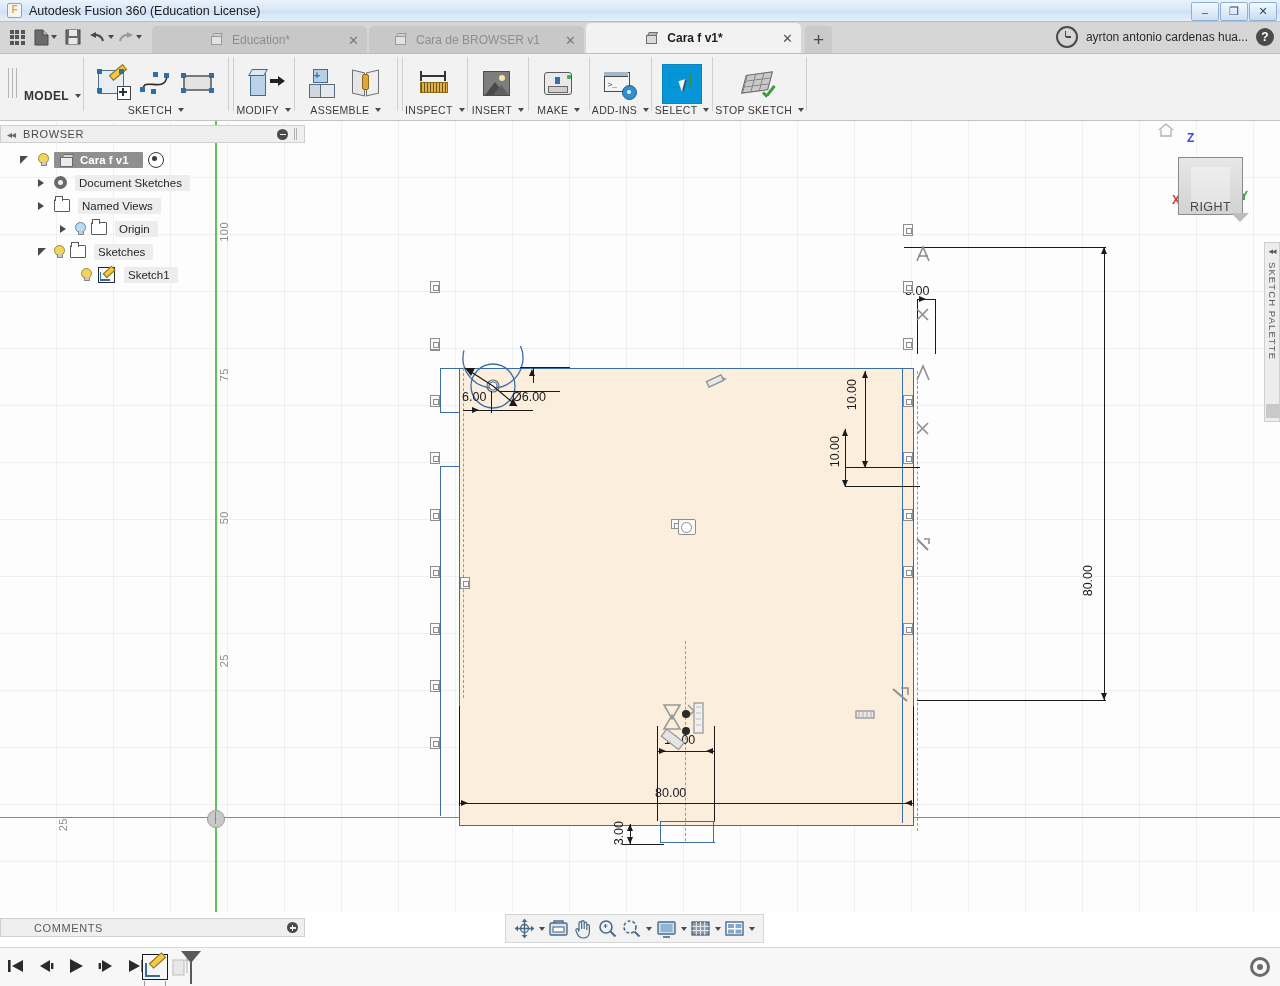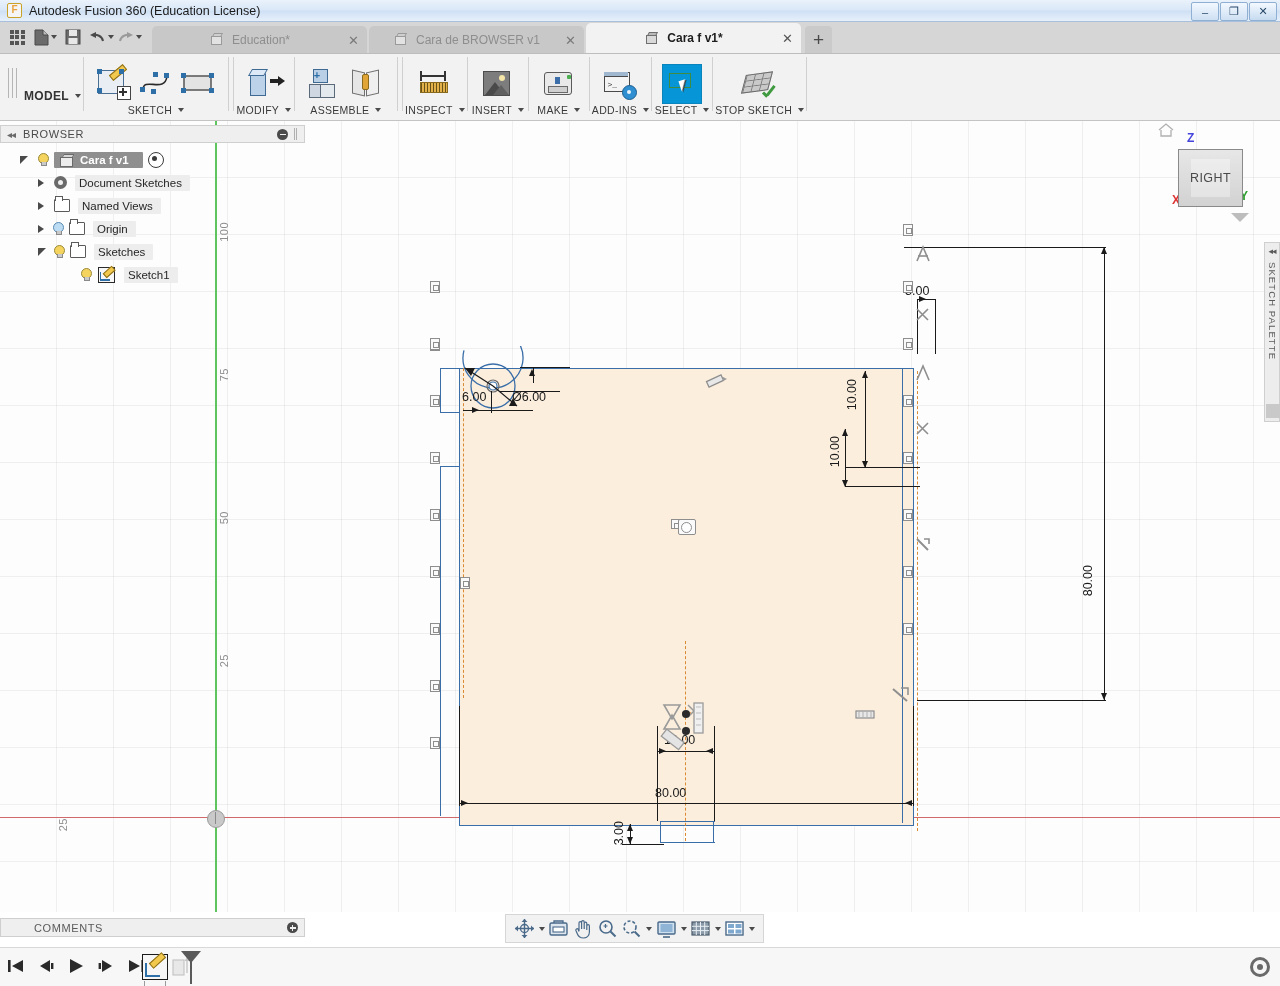--- a/index.html
+++ b/index.html
@@ -219,23 +219,23 @@
   .cglyph{position:absolute;width:10px;height:12px;border:1.4px solid #8e8e8e;background:#fafafa;box-sizing:border-box;}
   .cglyph::before{content:"";position:absolute;left:2px;top:3px;width:4px;height:4px;border:1.2px solid #8e8e8e;}
   .ccluster{position:absolute;display:flex;gap:1px;align-items:center;}
   .cbar{width:3px;height:7px;background:#9a9a9a;}
 
   .symcol{position:absolute;display:flex;flex-direction:column;gap:1px;align-items:center;}
 
   
   .viewcube{position:absolute;right:32px;top:8px;width:100px;height:100px;}
   .vc-home{position:absolute;left:10px;top:-6px;width:16px;height:14px;}
-  .vc-box{position:absolute;left:30px;top:20px;width:63px;height:56px;
+  .vc-box{position:absolute;left:30px;top:28px;width:63px;height:56px;
     background:linear-gradient(180deg,#e7e7e7,#d2d2d2);border:1.4px solid #8a8a8a;
-    display:flex;align-items:center;justify-content:center;
+    display:flex;align-items:flex-end;justify-content:center;
     font-size:12.5px;color:#4a4a4a;letter-spacing:.4px;}
   .vc-box .inner{position:absolute;left:12px;top:9px;right:12px;bottom:9px;background:rgba(255,255,255,.35);}
   .vc-z{position:absolute;left:39px;top:2px;color:#4444dd;font-size:12px;font-weight:bold;}
   .vc-y{position:absolute;left:92px;top:60px;color:#2f9e2f;font-size:12px;font-weight:bold;}
   .vc-x{position:absolute;left:24px;top:64px;color:#dd3333;font-size:12px;font-weight:bold;}
   .vc-tri{position:absolute;left:83px;top:84px;width:0;height:0;border-left:9px solid transparent;border-right:9px solid transparent;border-top:9px solid #bdbdbd;}
 
   
   .browser{position:absolute;left:0;top:125px;width:305px;}
   .bheader{height:18px;background:#efefef;border:1px solid #cfcfcf;display:flex;align-items:center;
@@ -392,20 +392,25 @@
         <div class="cube">
             <div class="top"></div>
             <div class="body"></div>
           </div>
         <span class="tname">Cara f v1*</span>
         <span class="x">✕</span>
       </div>
       <div class="tabplus">+</div>
     </div>
 
+    <div class="topright">
+      <div class="circ-icon"></div>
+      <div class="username">ayrton antonio cardenas hua...</div>
+      <div class="helpicon">?</div>
+    </div>
   </div>
 
   <div class="ribbon">
     <div class="grip"></div>
     <div class="rgroup modelsel">
       <div class="glabel">
           <span>MODEL</span>
           <span class="caret"></span>
         </div>
     </div>
@@ -951,21 +956,21 @@
       </div>
 
       <div class="brow" style="padding-left:38px">
         <span class="arrowT"></span>
         <span style="width:10px"></span>
         <span class="folder"></span>
         <span style="width:8px"></span>
         <span class="lbl">Named Views</span>
       </div>
 
-      <div class="brow" style="padding-left:38px">
+      <div class="brow" style="padding-left:60px">
         <span class="arrowT"></span>
         <span style="width:8px"></span>
         <span class="bulb blue">
             <span class="b"></span>
             <span class="s"></span>
           </span>
         <span style="width:6px"></span>
         <span class="folder"></span>
         <span style="width:8px"></span>
         <span class="lbl">Origin</span>

